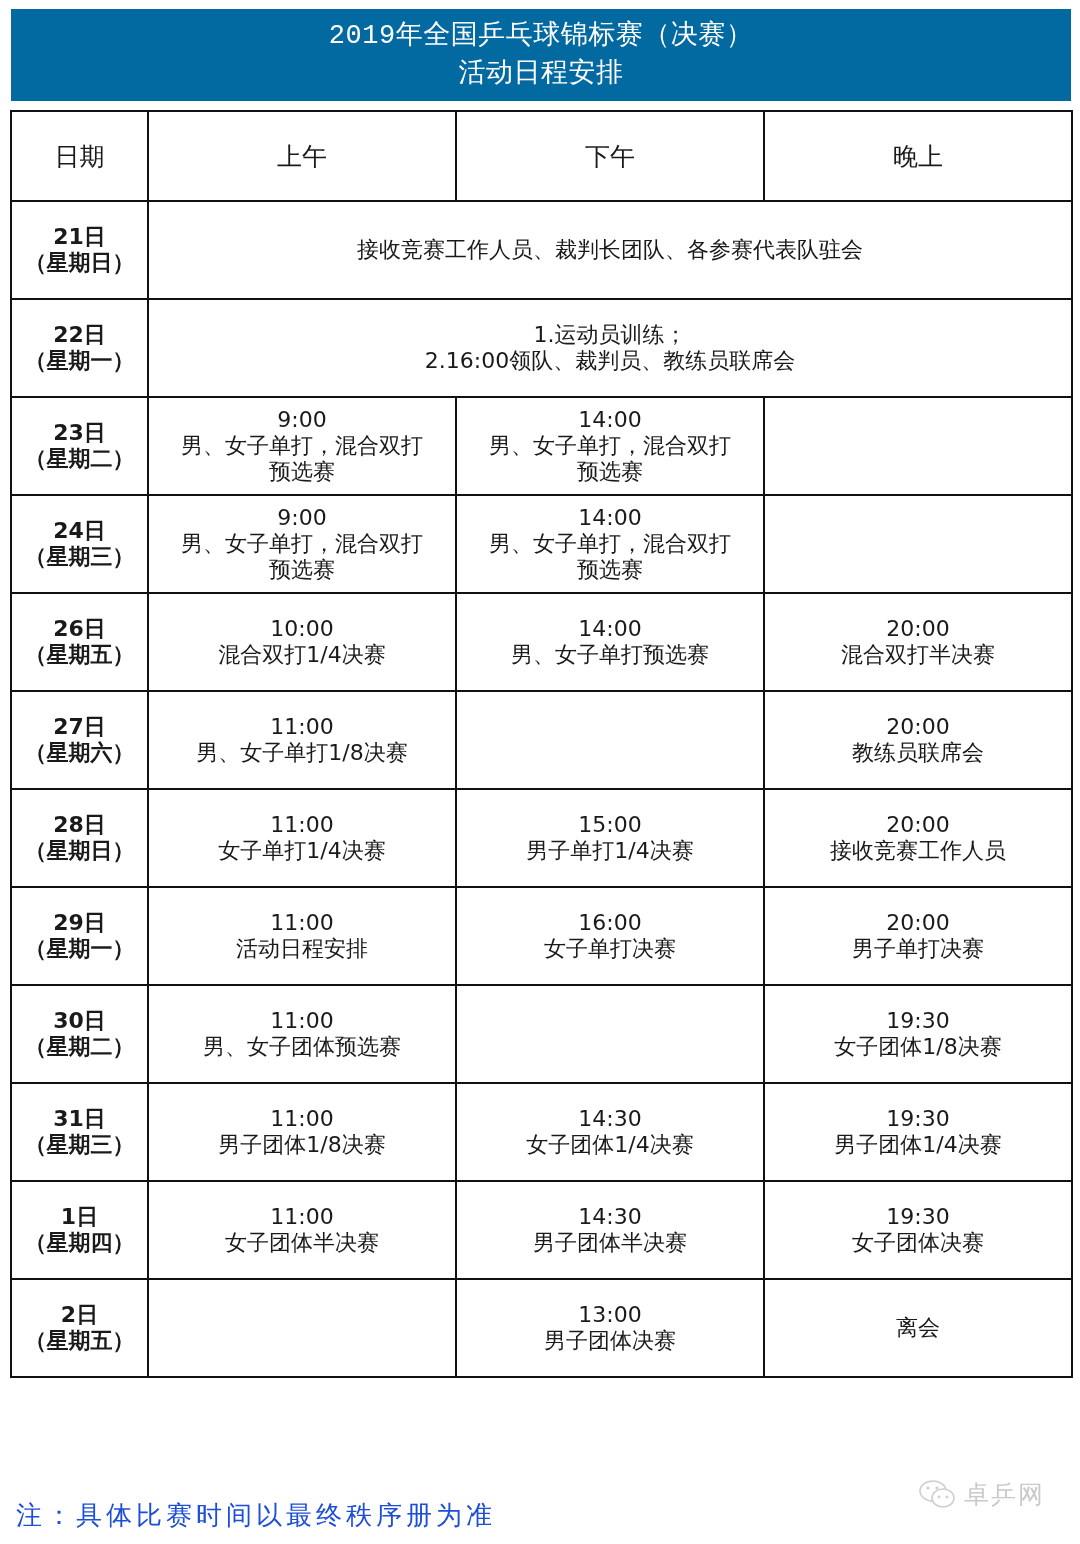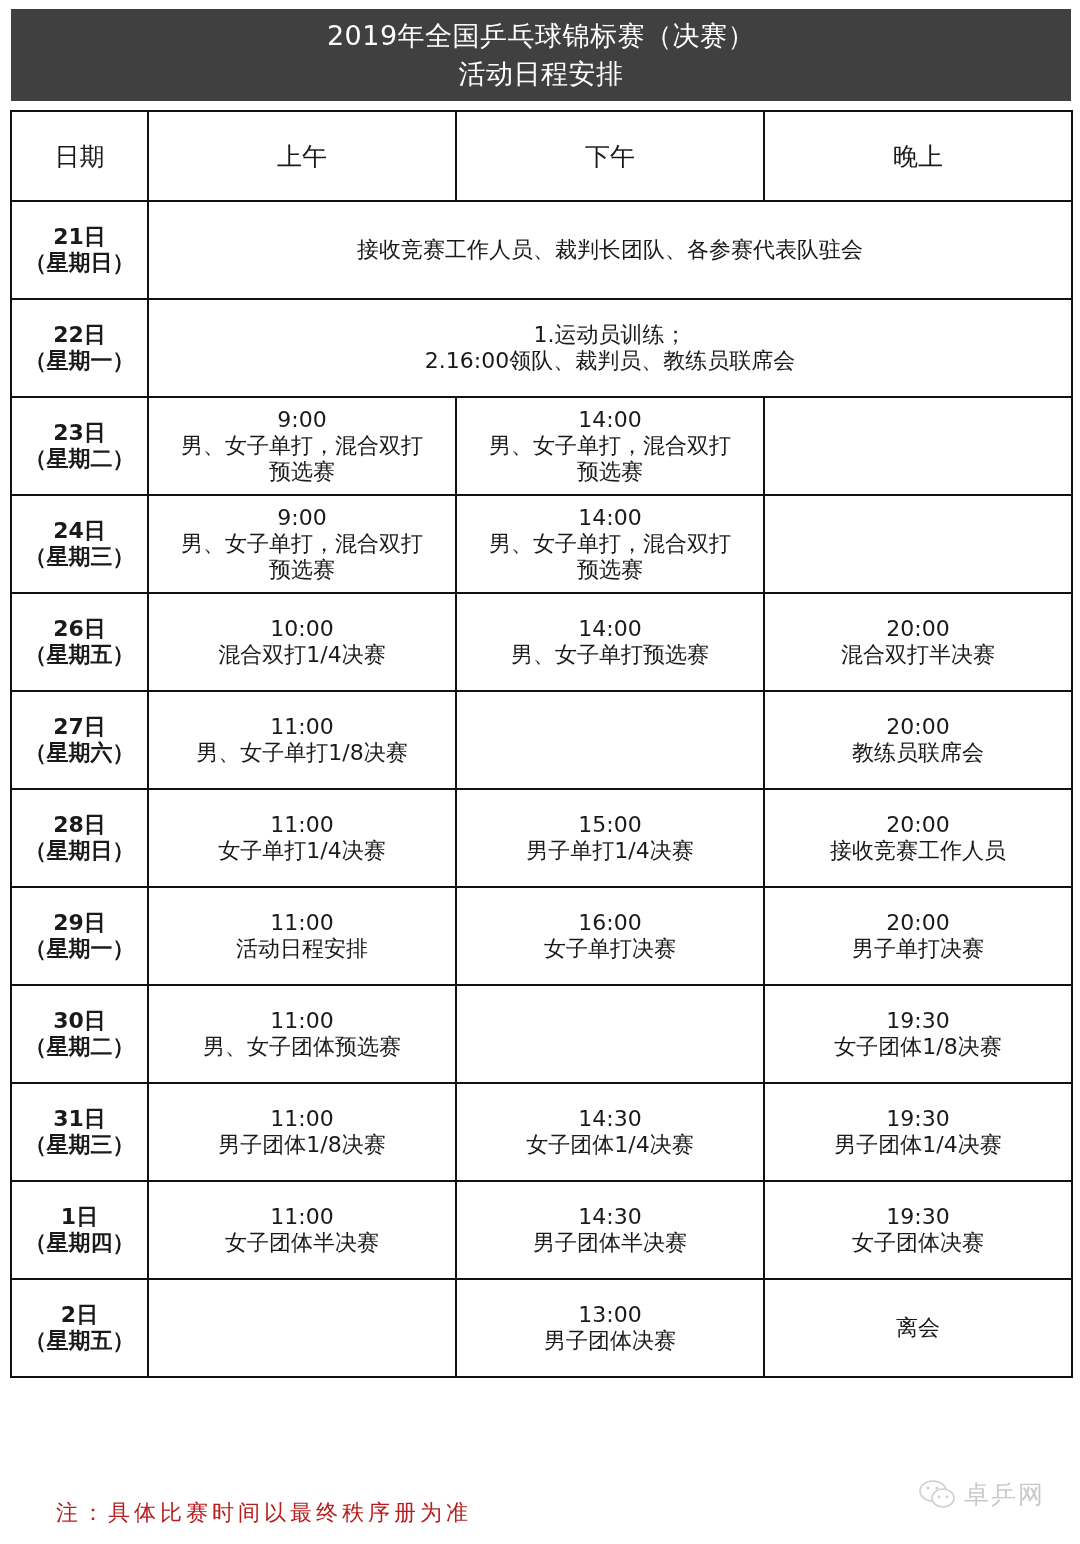--- a/index.html
+++ b/index.html
@@ -1,33 +1,33 @@
 <!DOCTYPE html>
 <html><head>
 <meta charset="utf-8">
 <style>
   html, body { margin:0; padding:0; background:#ffffff; }
   body { width:1080px; height:1544px; position:relative; overflow:hidden;
          font-family: "DejaVu Sans", "Liberation Sans", sans-serif; color:#1a1a1a; }
   .banner { position:absolute; left:11px; top:9px; width:1060px; height:92px;
-            background:#404040; color:#ffffff; text-align:center;
-            display:flex; flex-direction:column; justify-content:center; align-items:center; }
+            background:#0369a1; color:#ffffff; text-align:center;
+            display:flex; flex-direction:column; justify-content:center; align-items:center;font-family:Liberation Mono, monospace; }
   .banner div { font-size:27px; line-height:38px; letter-spacing:0.5px; }
   table.sched { position:absolute; left:10px; top:110px; width:1062px;
                 border-collapse:collapse; table-layout:fixed; }
   table.sched td, table.sched th { border:2px solid #111; text-align:center;
                 vertical-align:middle; padding:0; }
   table.sched th { height:88px; font-weight:normal; font-size:25px;border-radius:16px; }
   table.sched td { height:96px; font-size:22px; line-height:26px; }
   col.c-date { width:137px; } col.c-slot { width:308px; }
   td.date { font-weight:bold; font-size:21px; line-height:26px;margin-top:28px; }
   td.span { text-align:left; padding-left:4px; }
   .line { display:block; }
   .time { display:block; }
-  .note { position:absolute; left:16px; top:1498px; font-size:22px; color:#b91c1c; letter-spacing:4px;margin-left:40px; }
+  .note { position:absolute; left:16px; top:1498px; font-size:26px; color:#1d4ed8; letter-spacing:4px; }
   .watermark { position:absolute; left:918px; top:1478px; display:flex; align-items:center; gap:6px; color:#c9c9c9;justify-content:center; }
   .watermark .wx { width:40px; height:30px; position:relative; }
   .watermark span.txt { font-size:25px; letter-spacing:2px; }
 </style>
 </head>
 <body>
 
 <div class="banner">
   <div>2019年全国乒乓球锦标赛（决赛）</div>
   <div>活动日程安排</div>

